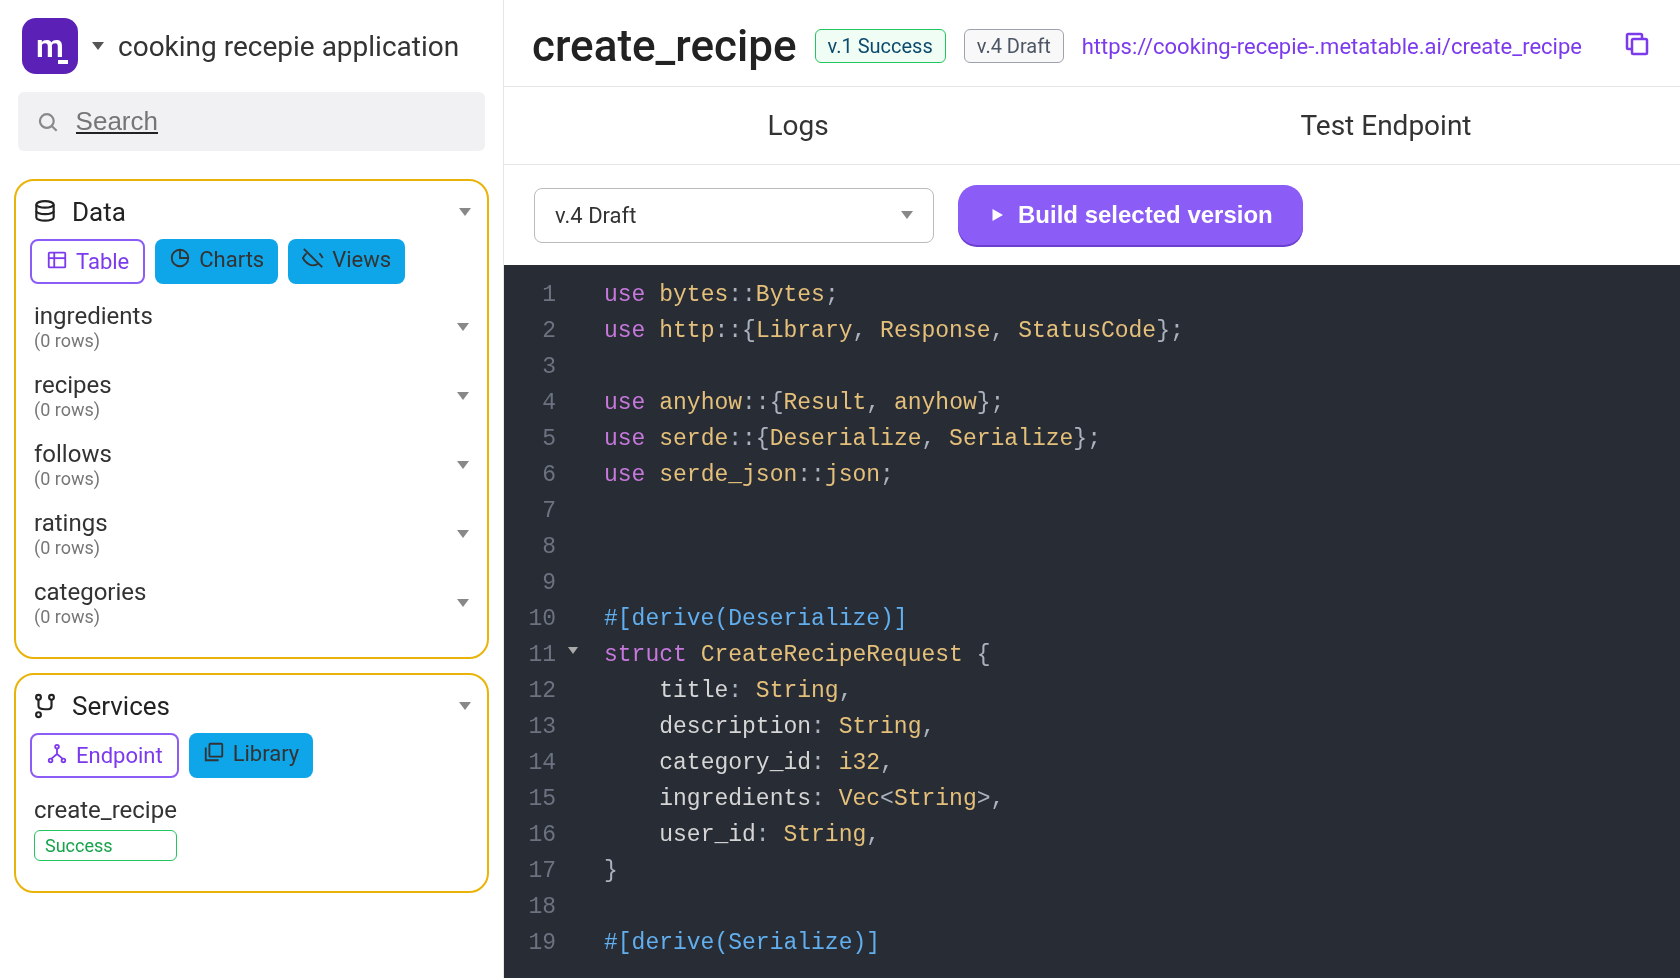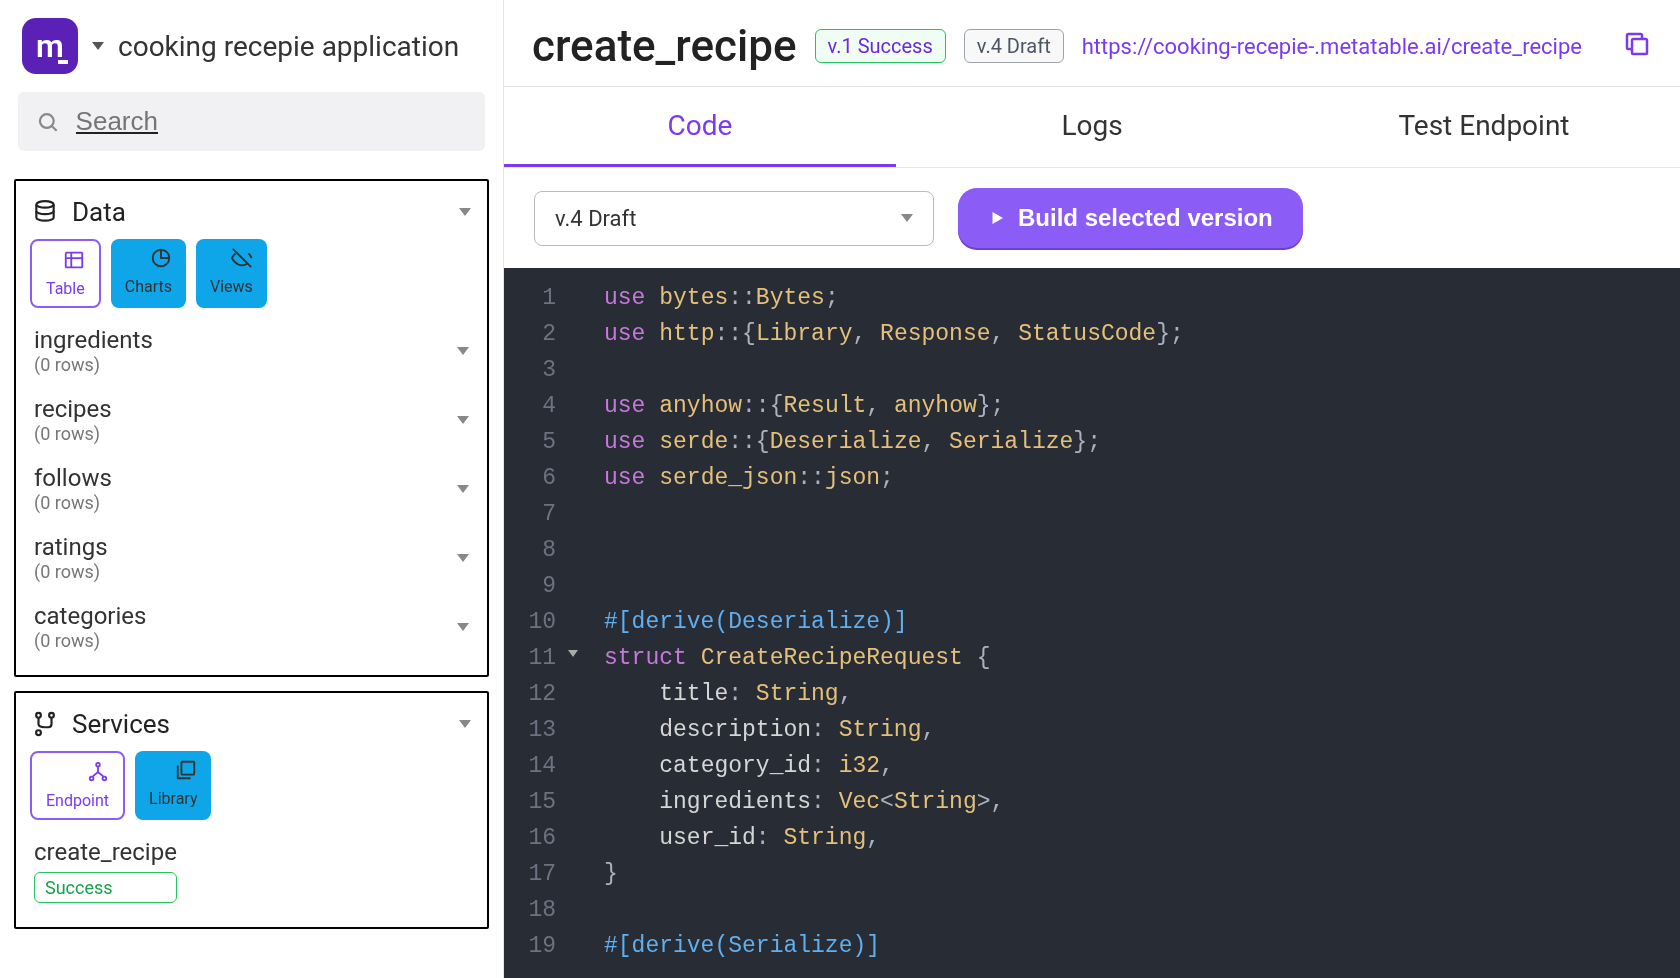--- a/index.html
+++ b/index.html
@@ -7,41 +7,41 @@
   .app { display: flex; height: 100%; }
   
   .sidebar { width: 504px; padding: 12px 14px; border-right: 1px solid #e5e5e5; background:#fff; overflow-y:auto; }
   .app-header { display: flex; align-items: center; gap: 14px; padding: 6px 8px 18px 8px; }
   .logo { width: 56px; height: 56px; border-radius: 14px; background: #5B21B6; display:flex; align-items:center; justify-content:center; color:#fff; font-size:32px; font-weight:600; position:relative; }
   .logo::after{content:""; position:absolute; bottom:10px; right:10px; width:10px; height:4px; background:#fff;}
   .caret-down { width:0; height:0; border-left:6px solid transparent; border-right:6px solid transparent; border-top:8px solid #555; }
   .app-title { font-size: 28px; color:#333; }
   .search-box { background:#f1f1f3; border-radius:6px; display:flex; align-items:center; gap:16px; padding:14px 18px; margin: 0 4px 28px 4px; text-decoration: underline; }
   .search-box input { border:none; background:transparent; font-size:26px; color:#666; outline:none; width:100%; }
-  .panel { border:2px solid #000000; border-radius:2px; padding:12px 14px 14px 14px; margin-bottom:14px; }
+  .panel { border:2px solid #eab308; border-radius:20px; padding:12px 14px 20px 14px; margin-bottom:14px; }
   .panel-head { display:flex; align-items:center; justify-content:space-between; padding:4px 2px 12px 2px; }
   .panel-head-left { display:flex; align-items:center; gap:14px; }
   .panel-title { font-size:26px; color:#222; }
   .small-caret { width:0;height:0;border-left:6px solid transparent;border-right:6px solid transparent;border-top:8px solid #888; }
   .chips { display:flex; gap:10px; flex-wrap:wrap; margin-bottom:8px;}
-  .chip { display:flex; align-items:flex-end; gap:8px; padding:8px 14px; border-radius:8px; font-size:16px;flex-direction:column; }
+  .chip { display:flex; align-items:flex-start; gap:8px; padding:8px 14px; border-radius:8px; font-size:22px; }
   .chip.active { border:2px solid #8b5cf6; color:#7c3aed; background:#fff; }
   .chip.plain { background:#0ea5e9; color:#333; }
   .sidebar-list { display:flex; flex-direction:column; }
   .sidebar-item { display:flex; justify-content:space-between; align-items:center; padding:10px 4px; cursor:pointer; }
   .sidebar-item .txt { display:flex; flex-direction:column; }
   .sidebar-item .name { font-size:24px; color:#333; }
   .sidebar-item .meta { font-size:18px; color:#777; }
   .badge-success { display:inline-block; border:1.5px solid #22c55e; color:#16a34a; border-radius:6px; padding:4px 10px; font-size:18px; margin-top:6px;}
   
   .main { flex:1; display:flex; flex-direction:column; min-width:0; }
   .main-header { display:flex; align-items:center; gap:18px; padding:20px 28px 14px 28px; border-bottom:1px solid #e5e5e5; flex-wrap:wrap; }
   .page-title { font-size:44px; font-weight:500; color:#222; }
   .pill { border-radius:6px; padding:4px 12px; font-size:20px; }
-  .pill.success { border:1.5px solid #22c55e; color:#6d28d9; background:#f0fdf4;}
+  .pill.success { border:1.5px solid #22c55e; color:#0c4a6e; background:#f0fdf4;}
   .pill.draft { border:1.5px solid #9ca3af; color:#4b5563; background:#f8f8f9;}
   .url { color:#7c3aed; font-size:22px; flex:1; min-width:0; overflow:hidden; text-overflow:ellipsis; white-space:nowrap;}
   .copy-btn { color:#7c3aed; cursor:pointer; }
   .tabs { display:flex; border-bottom:1px solid #e5e5e5; }
   .tab { flex:1; text-align:center; padding:22px 0; font-size:28px; color:#333; cursor:pointer; }
   .tab.active { color:#7c3aed; border-bottom:3px solid #7c3aed; }
   .toolbar { display:flex; gap:24px; padding:20px 30px; align-items:center; }
   .version-select { border:1.5px solid #bbb; border-radius:8px; padding:14px 20px; width:400px; display:flex; align-items:center; justify-content:space-between; font-size:22px; color:#333; cursor:pointer;}
   .build-btn { background:#8b5cf6; color:#fff; border:none; border-radius:19px; padding:16px 30px; font-size:24px; font-weight:600; display:flex; align-items:center; gap:12px; cursor:pointer; box-shadow:0 2px 0 #6d3fd1;}
   .editor { flex:1; background:#282c34; overflow:auto; font-family: "SFMono-Regular", Consolas, "Liberation Mono", Menlo, monospace; font-size:23px; line-height:36px; padding-top:12px;}
@@ -206,21 +206,20 @@
       <a class="url">https://cooking-recepie-.metatable.ai/create_recipe</a>
       <span class="copy-btn">
         <svg width="30" height="30" viewBox="0 0 24 24" fill="none" stroke="#7c3aed" stroke-width="2">
             <rect x="8" y="8" width="12" height="12" rx="1"></rect>
             <path d="M16 8V5a1 1 0 0 0-1-1H5a1 1 0 0 0-1 1v10a1 1 0 0 0 1 1h3"></path>
           </svg>
       </span>
     </div>
 
     <div class="tabs">
-      <div class="tab active">Code</div>
       <div class="tab">Logs</div>
       <div class="tab">Test Endpoint</div>
     </div>
 
     <div class="toolbar">
       <div class="version-select">
         <span>v.4 Draft</span>
         <span class="small-caret"></span>
       </div>
       <button class="build-btn">

